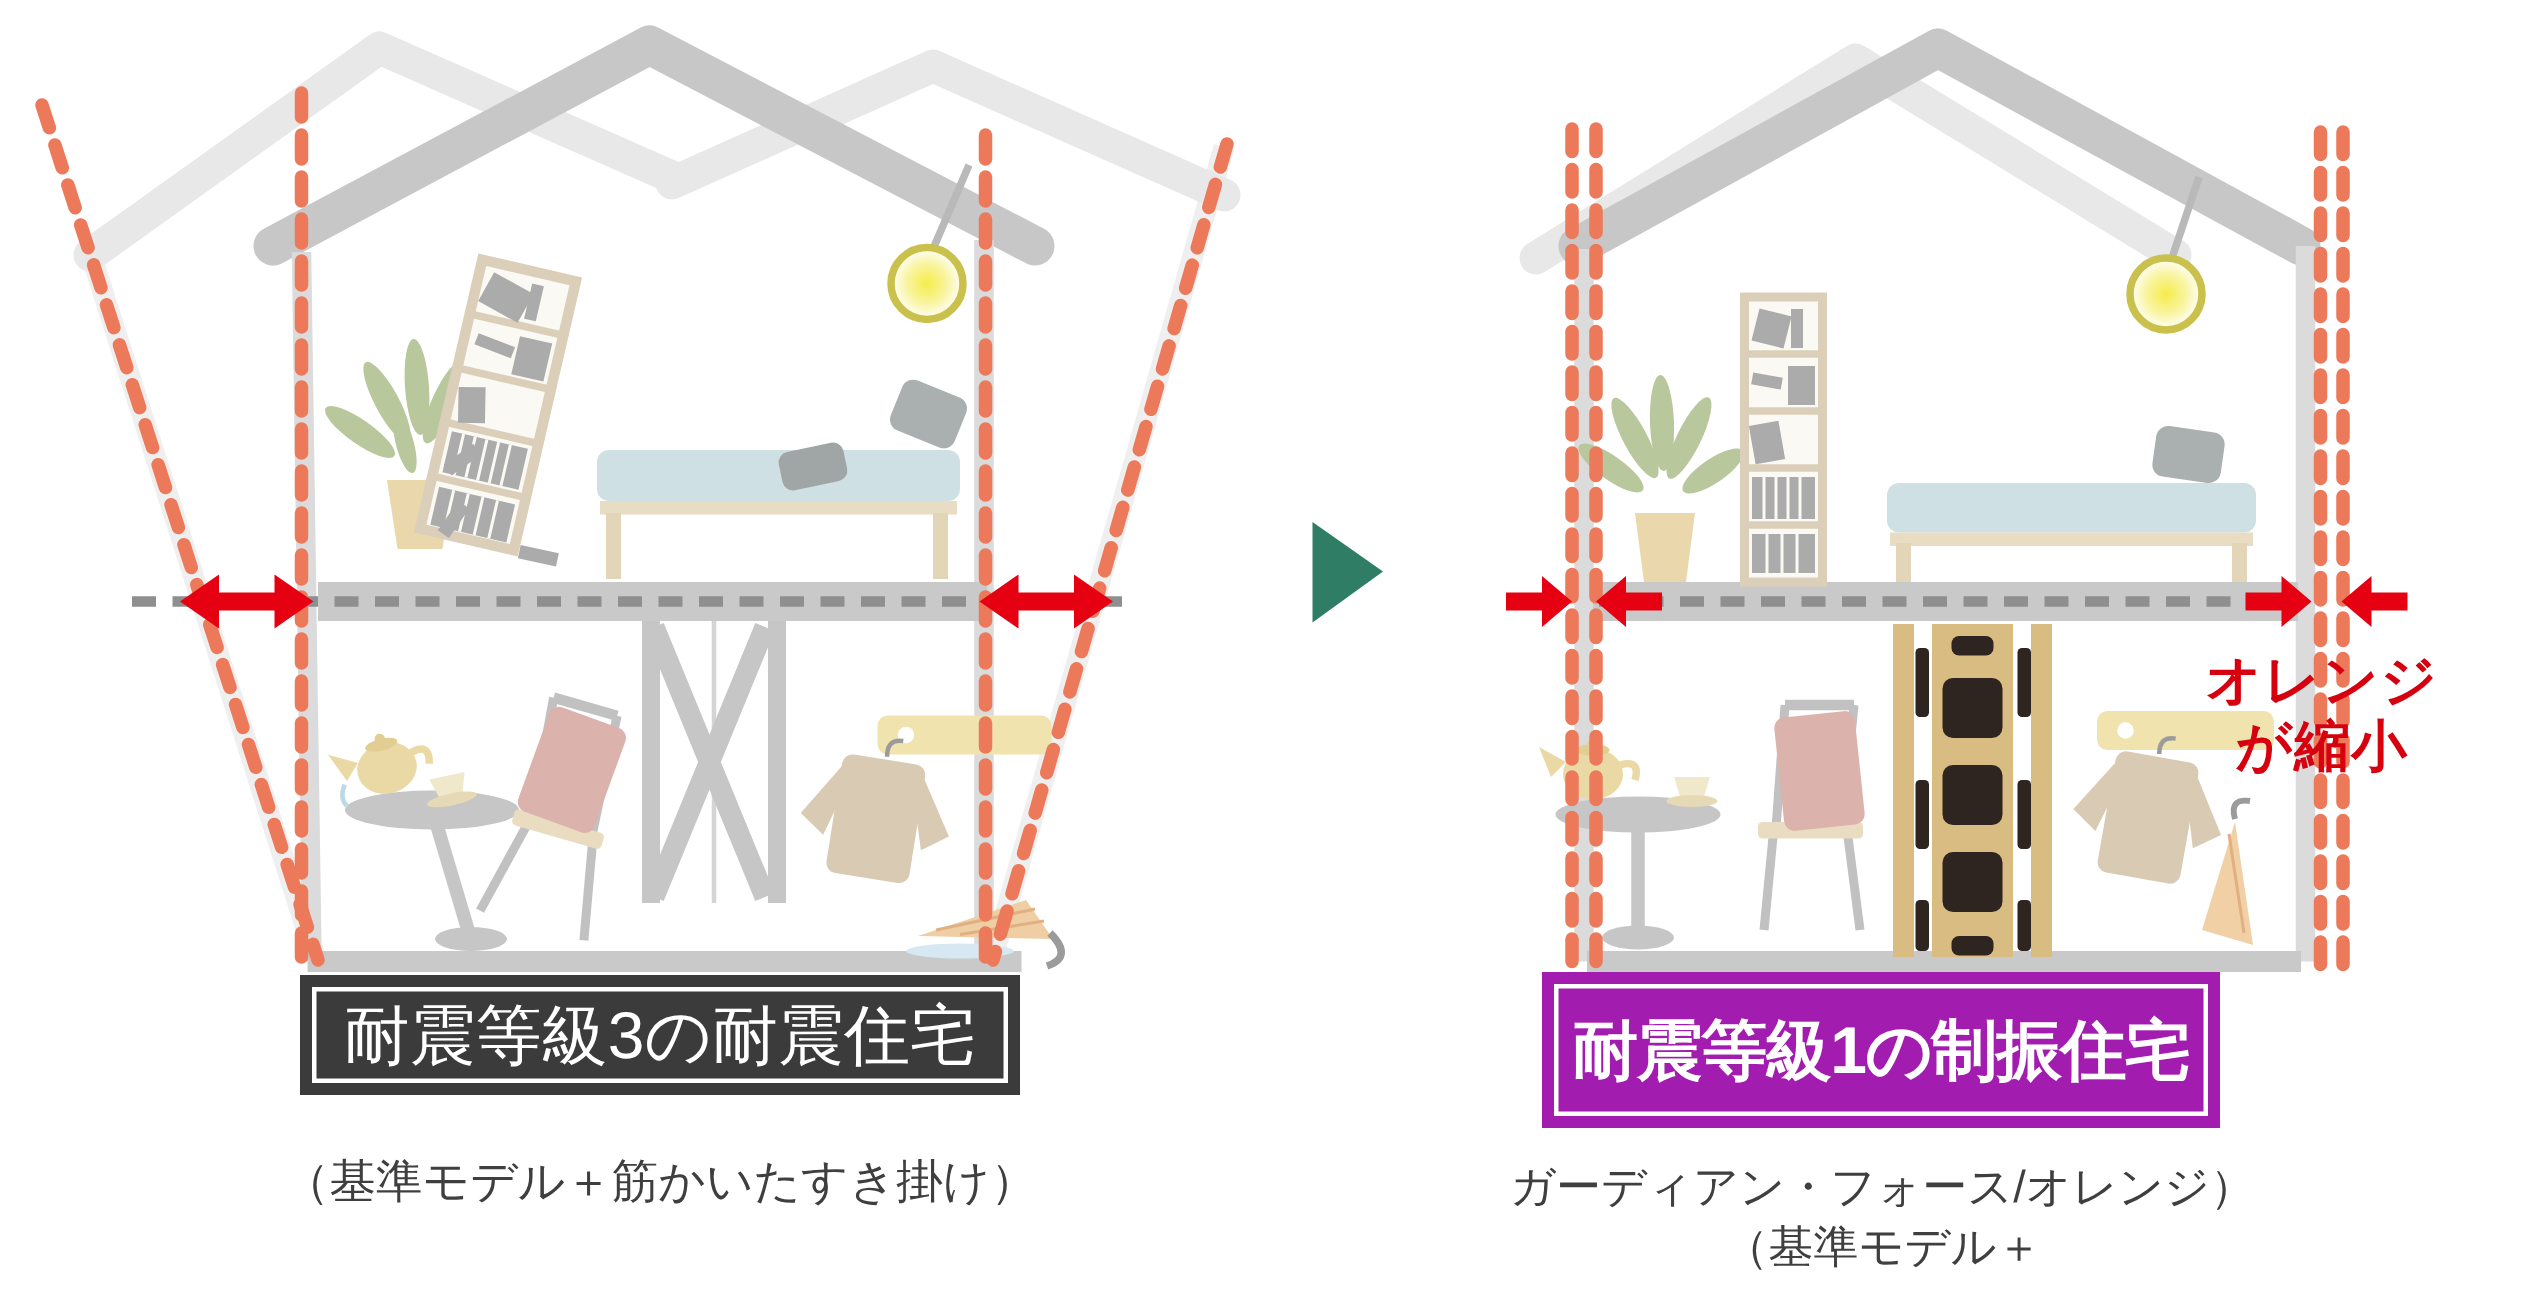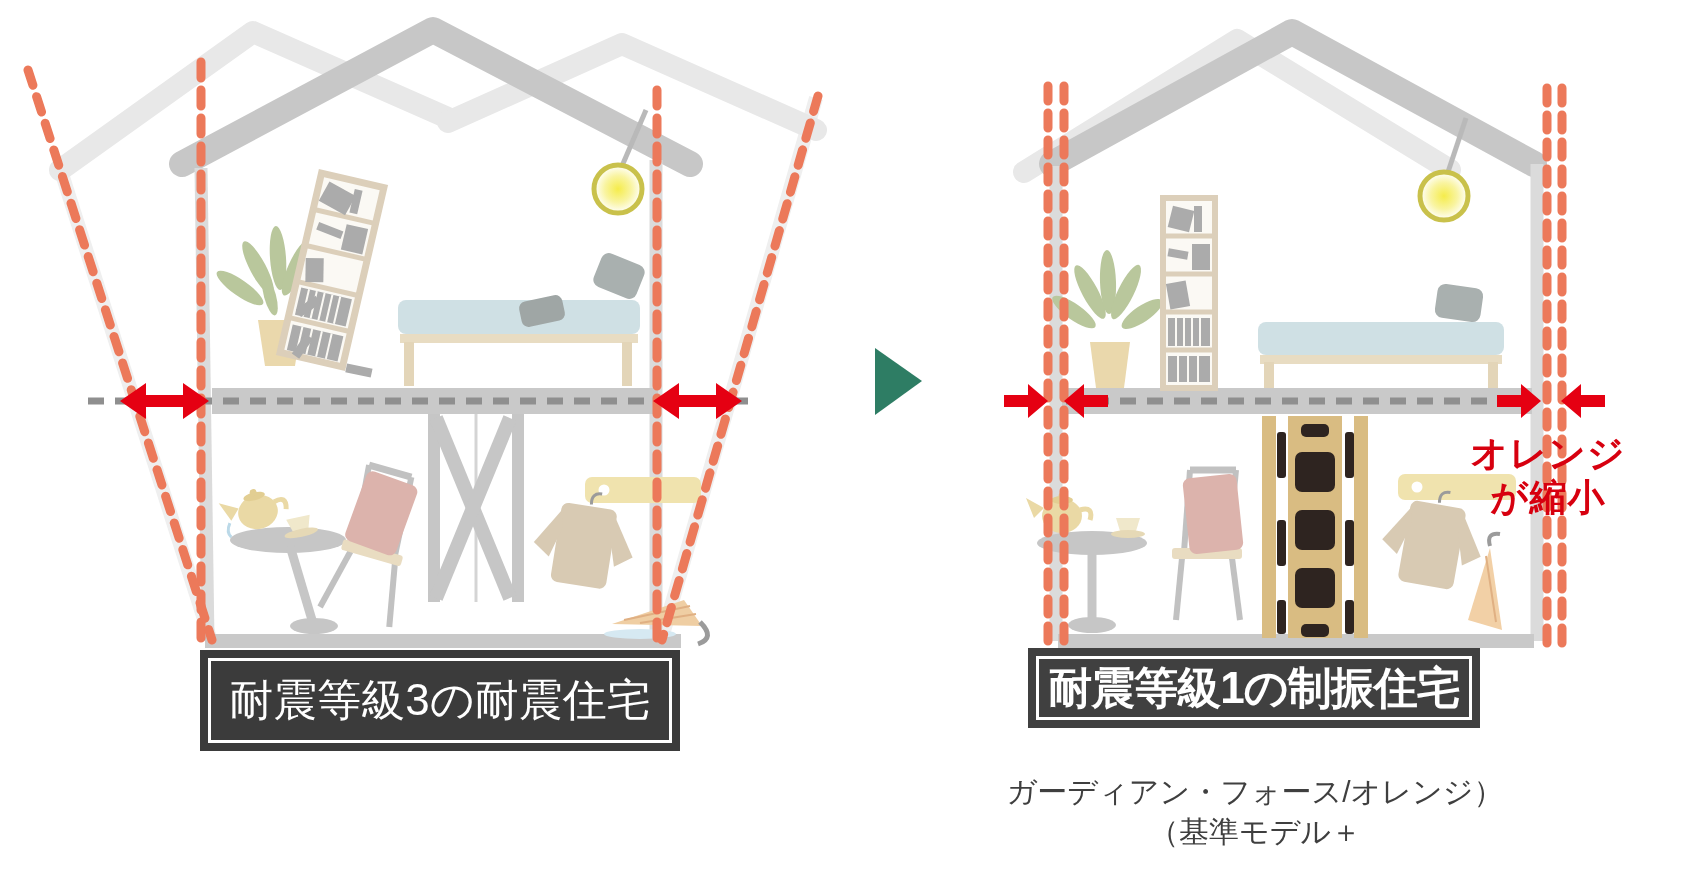--- a/index.html
+++ b/index.html
@@ -2,23 +2,23 @@
 <html><head>
 <meta charset="utf-8">
 <style>
   html,body{margin:0;padding:0;background:#ffffff;}
   .stage{position:relative;width:1688px;height:876px;background:#fff;overflow:hidden;
          font-family:"Liberation Sans","DejaVu Sans",sans-serif;}
   .stage svg{position:absolute;left:0;top:0;}
   .label-box{position:absolute;box-sizing:border-box;display:flex;align-items:center;justify-content:center;}
   .label-box .inner{box-sizing:border-box;width:100%;height:100%;display:flex;align-items:center;justify-content:center;
                     border:3px solid #ffffff;}
-  .label-left{left:200px;top:650px;width:480px;height:101px;background:#3B3B3B;padding:8px;align-items:center;}
+  .label-left{left:200px;top:650px;width:480px;height:80px;background:#3B3B3B;padding:8px;align-items:center;}
   .label-left .inner{font-size:44px;font-weight:500;color:#ffffff;letter-spacing:0px;}
-  .label-right{left:1028px;top:648px;width:452px;height:80px;background:#404040;padding:8px;}
+  .label-right{left:1028px;top:648px;width:452px;height:104px;background:#a21caf;padding:8px;}
   .label-right .inner{font-size:44px;font-weight:700;color:#ffffff;letter-spacing:-1px;}
   .caption{position:absolute;text-align:center;color:#3F3F3F;font-size:31px;line-height:40px;}
   .caption-left{left:150px;top:768px;width:580px;}
   .caption-right{left:950px;top:772px;width:610px;font-size:30px;}
   .annotation{position:absolute;left:1408px;top:432px;width:280px;text-align:center;
               color:#D7000F;font-weight:700;font-size:37px;line-height:44px;letter-spacing:1px;}
 </style>
 </head>
 <body>
 
@@ -297,20 +297,21 @@
       <path d="M1064 401 L1084 384 L1084 395 L1108 395 L1108 407 L1084 407 L1084 418 Z"></path>
       <path d="M1497 395 L1521 395 L1521 384 L1541 401 L1521 418 L1521 407 L1497 407 Z"></path>
       <path d="M1561 401 L1581 384 L1581 395 L1605 395 L1605 407 L1581 407 L1581 418 Z"></path>
     </g>
   </g>
 </svg>
 
   <div class="label-box label-left">
     <div class="inner">耐震等級3の耐震住宅</div>
   </div>
+  <div class="caption caption-left">（基準モデル＋筋かいたすき掛け）</div>
 
   <div class="label-box label-right">
     <div class="inner">耐震等級1の制振住宅</div>
   </div>
   <div class="caption caption-right">
     <div>ガーディアン・フォース/オレンジ）</div>
     <div>（基準モデル＋</div>
   </div>
 
   <div class="annotation">

